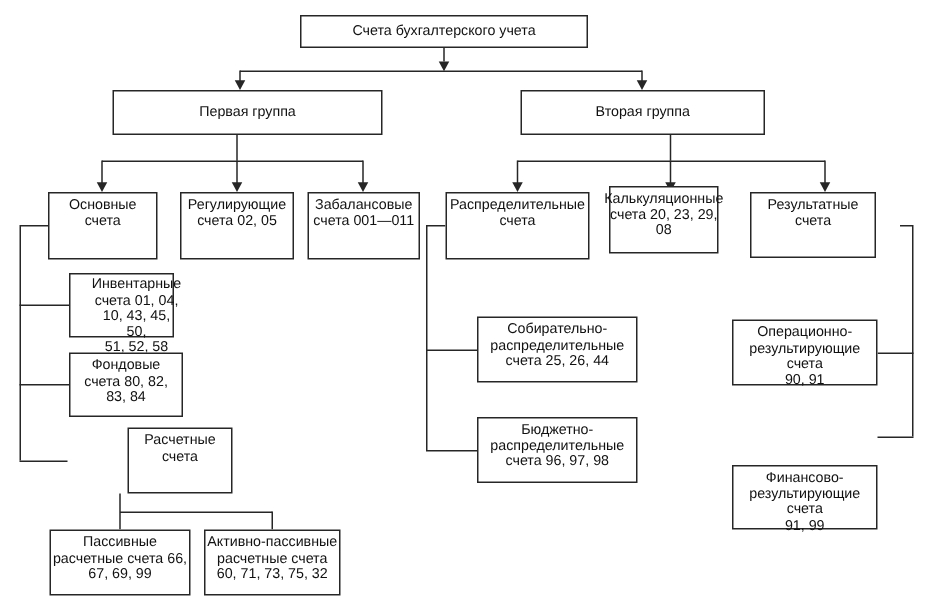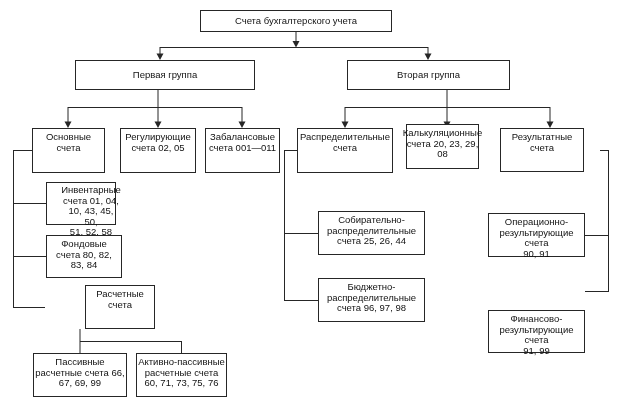--- a/index.html
+++ b/index.html
@@ -133,21 +133,21 @@
 счета 80, 82,
 83, 84</div>
   <div class="node n-raschetnye">Расчетные
 счета</div>
 
   <div class="node n-passivnye">Пассивные
 расчетные счета 66,
 67, 69, 99</div>
   <div class="node n-aktivno">Активно-пассивные
 расчетные счета
-60, 71, 73, 75, 76</div>
+60, 71, 73, 75, 32</div>
 
   <div class="node n-sobiratelno">Собирательно-
 распределительные
 счета 25, 26, 44</div>
   <div class="node n-byudzhetno">Бюджетно-
 распределительные
 счета 96, 97, 98</div>
 
   <div class="node n-operacionno">Операционно-
 результирующие счета

